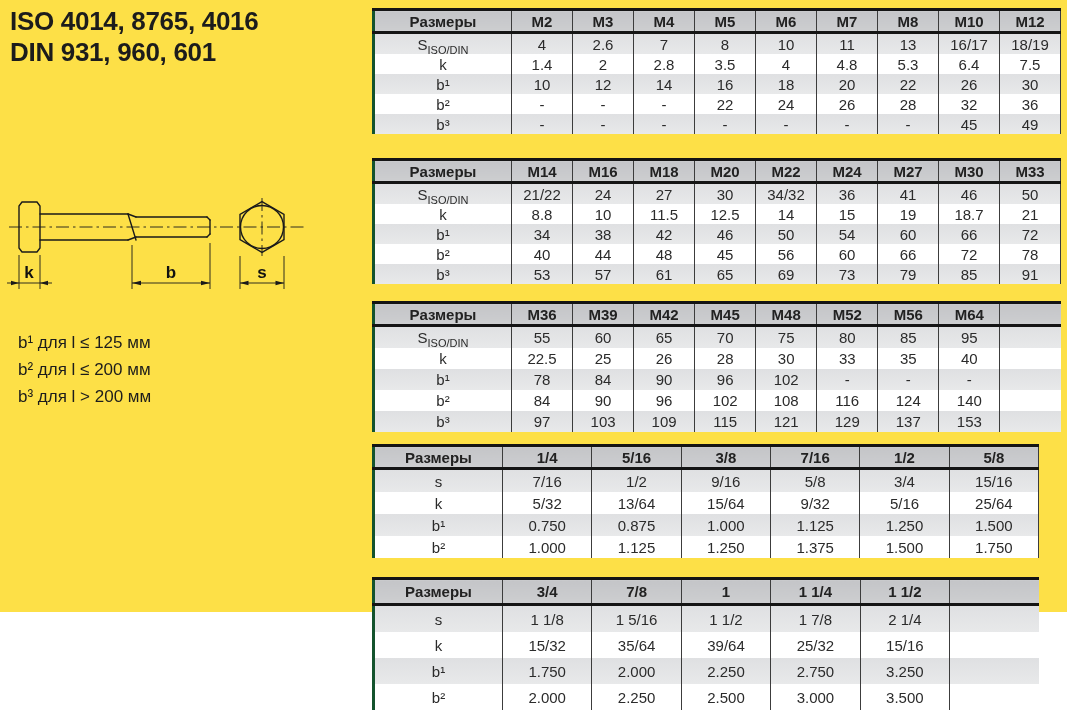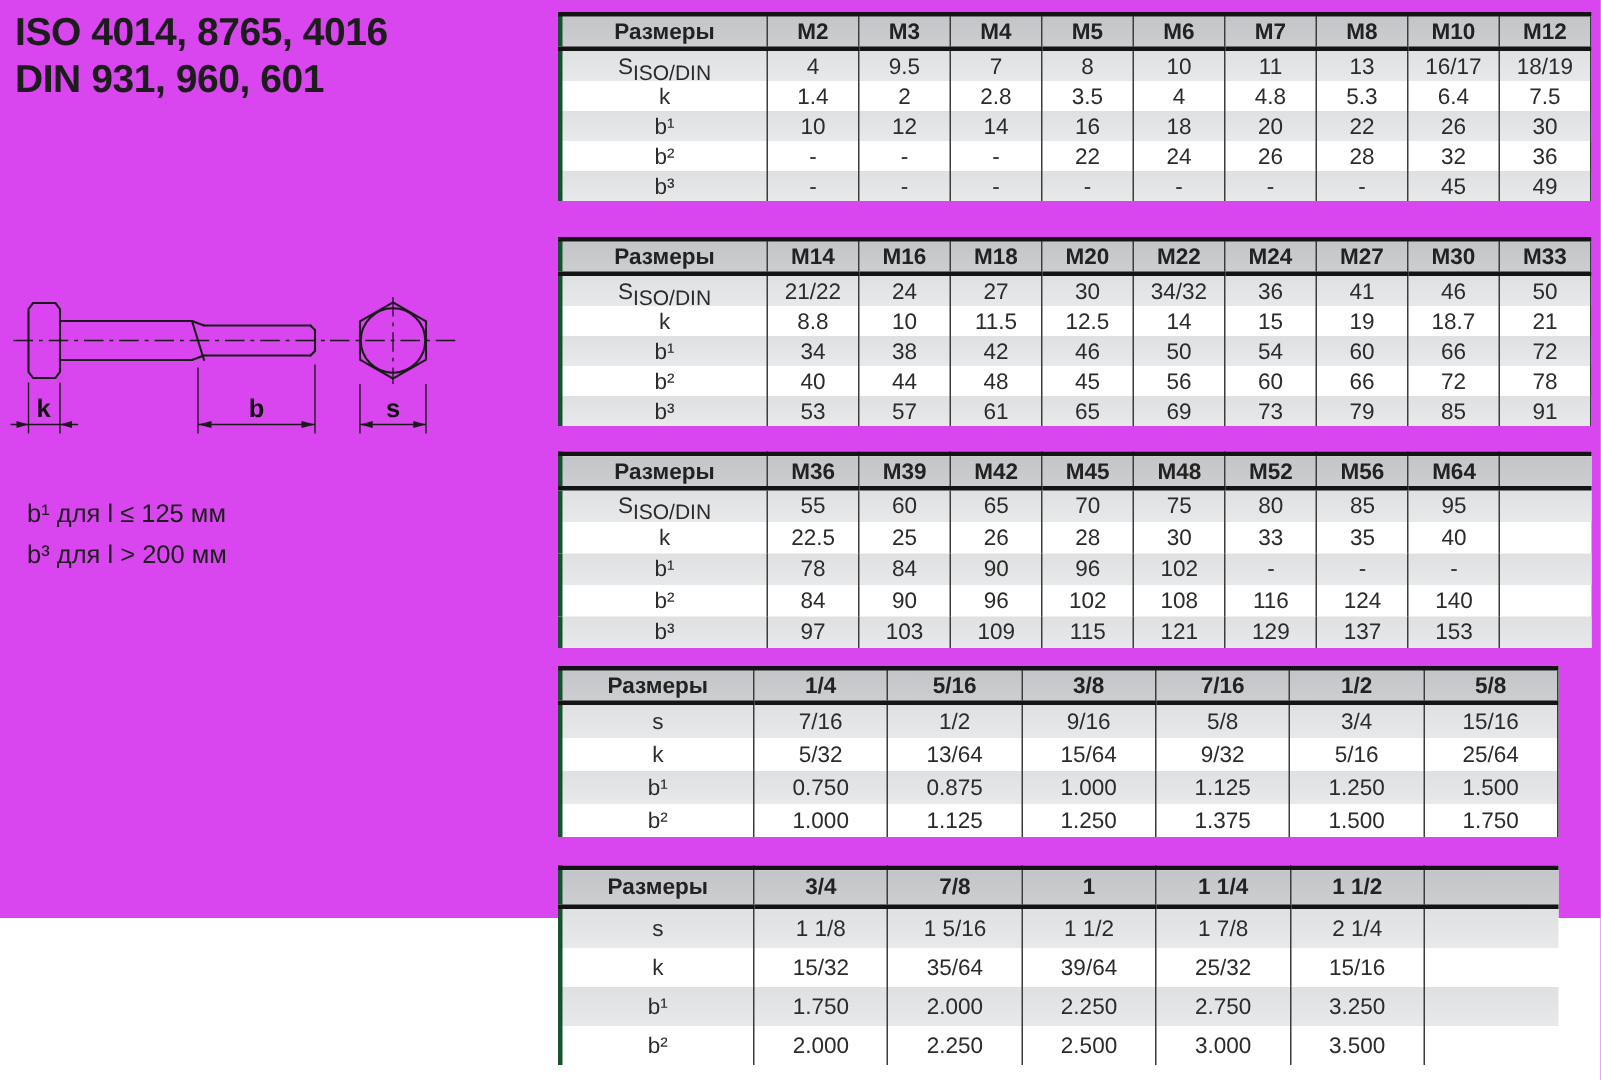--- a/index.html
+++ b/index.html
@@ -1,21 +1,21 @@
 <!DOCTYPE html>
 <html><head>
 <meta charset="utf-8">
 <style>
   html,body{margin:0;padding:0;}
   body{
     width:1067px;height:720px;background:#ffffff;
     font-family:"Liberation Sans", sans-serif;
     color:#2b2b2b;overflow:hidden;
   }
-  #sheet{position:relative;width:1067px;height:612px;background:#d946ef;}
+  #sheet{position:relative;width:1067px;height:612px;background:#fde047;}
 
   
   .title-block{position:absolute;left:10px;top:6px;}
   .title-line{font-size:26px;font-weight:700;line-height:31px;color:#1c1c1c;letter-spacing:-0.3px;}
   .subtitle-block{position:absolute;left:10px;top:88px;}
   .subtitle-line{font-size:21px;font-weight:400;line-height:30px;color:#1c1c1c;}
   .notes{position:absolute;left:18px;top:318px;font-size:17px;line-height:27px;color:#1c1c1c;margin-top:11px;}
 
   
   #drawing{position:absolute;left:0;top:185px;}
@@ -37,21 +37,21 @@
   .dim-table th,.dim-table td{
     border-right:1px solid #3c3c3c;text-align:center;vertical-align:middle;
     padding:0;font-size:15px;color:#2b2b2b;font-weight:400;white-space:nowrap;
   }
   .dim-table thead th{
     background:linear-gradient(180deg,#c4c5c8,#cdced0);
     font-weight:700;color:#222;border-bottom:3px solid #141414;height:20px;
   }
   .dim-table tbody tr:nth-child(odd){background:linear-gradient(180deg,#dfe0e2,#e8e9ea);}
   .dim-table tbody th{font-weight:400;}
-  .dim-table sub{font-size:14px;line-height:0;}
+  .dim-table sub{font-size:11px;line-height:0;}
   .t1 tbody th,.t1 tbody td,.t2 tbody th,.t2 tbody td{height:20px;}
   .t3 tbody th,.t3 tbody td{height:21px;}
   .t4 tbody th,.t4 tbody td{height:22px;}
   .t5 thead th{height:23px;}
   .t5 tbody th,.t5 tbody td{height:26px;}
   table.open-end th:last-child,table.open-end td:last-child{border-right:none;}
 </style>
 </head>
 <body>
 
@@ -110,20 +110,21 @@
       <line class="thin" x1="284" y1="71" x2="284" y2="104"></line>
       <line class="thin" x1="240" y1="98" x2="284" y2="98"></line>
       <polygon class="ah" points="240,98 248.5,95.7 248.5,100.3"></polygon>
       <polygon class="ah" points="284,98 275.5,95.7 275.5,100.3"></polygon>
       <text x="262" y="93" text-anchor="middle">s</text>
     </g>
   </svg>
 
   <div class="notes">
     <div>b¹ для l ≤ 125 мм</div>
+    <div>b² для l ≤ 200 мм</div>
     <div>b³ для l &gt; 200 мм</div>
   </div>
 
   <table class="dim-table metric t1">
       <colgroup>
         <col style="width: 138px;">
         <col>
         <col>
         <col>
         <col>
@@ -144,21 +145,21 @@
           <th>M7</th>
           <th>M8</th>
           <th>M10</th>
           <th>M12</th>
         </tr>
       </thead>
       <tbody>
         <tr>
           <th><span>S</span><sub>ISO/DIN</sub></th>
           <td>4</td>
-          <td>9.5</td>
+          <td>2.6</td>
           <td>7</td>
           <td>8</td>
           <td>10</td>
           <td>11</td>
           <td>13</td>
           <td>16/17</td>
           <td>18/19</td>
         </tr>
         <tr>
           <th><span>k</span></th>

